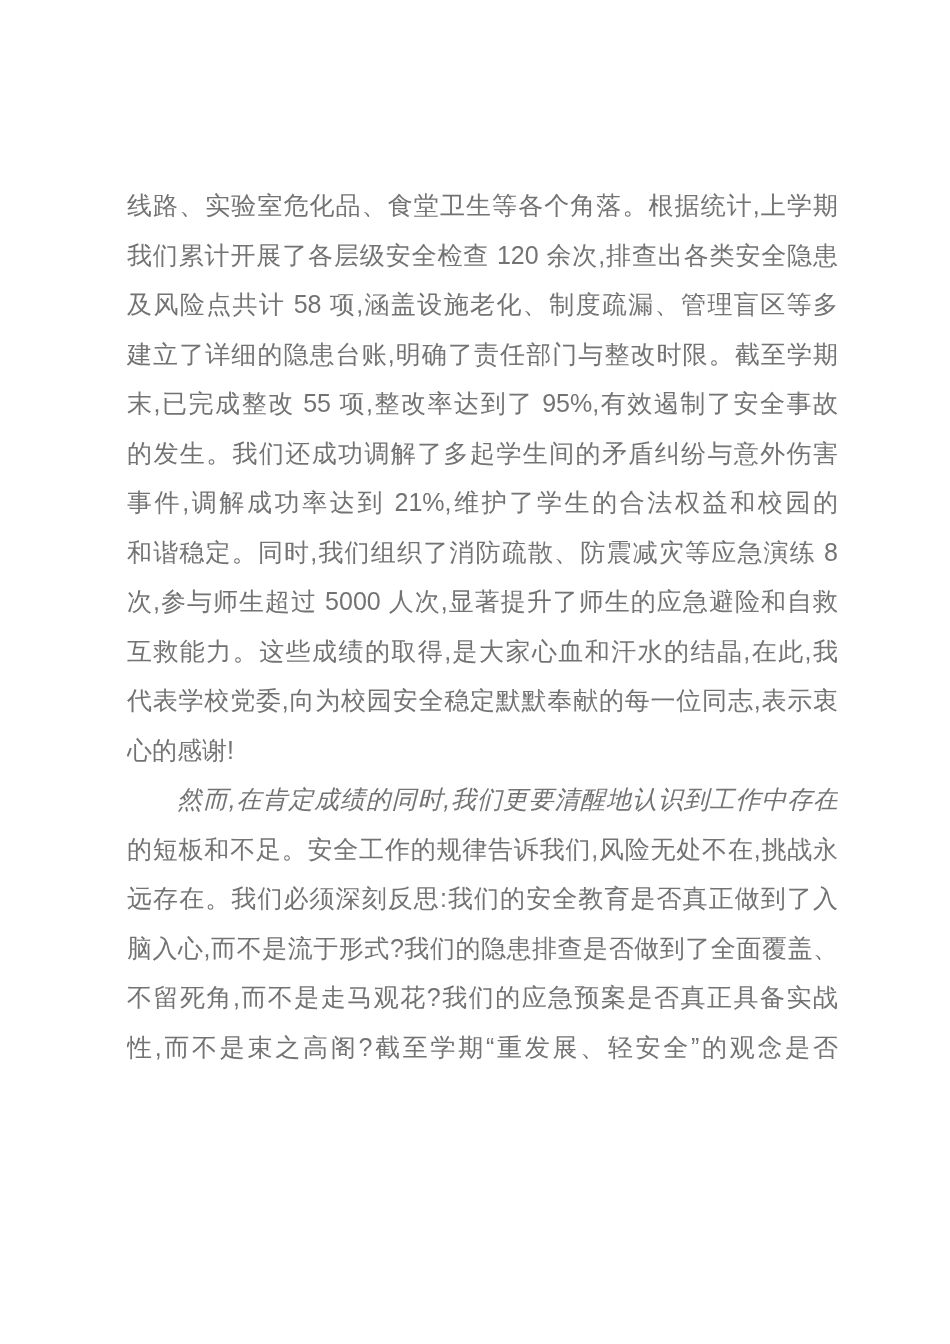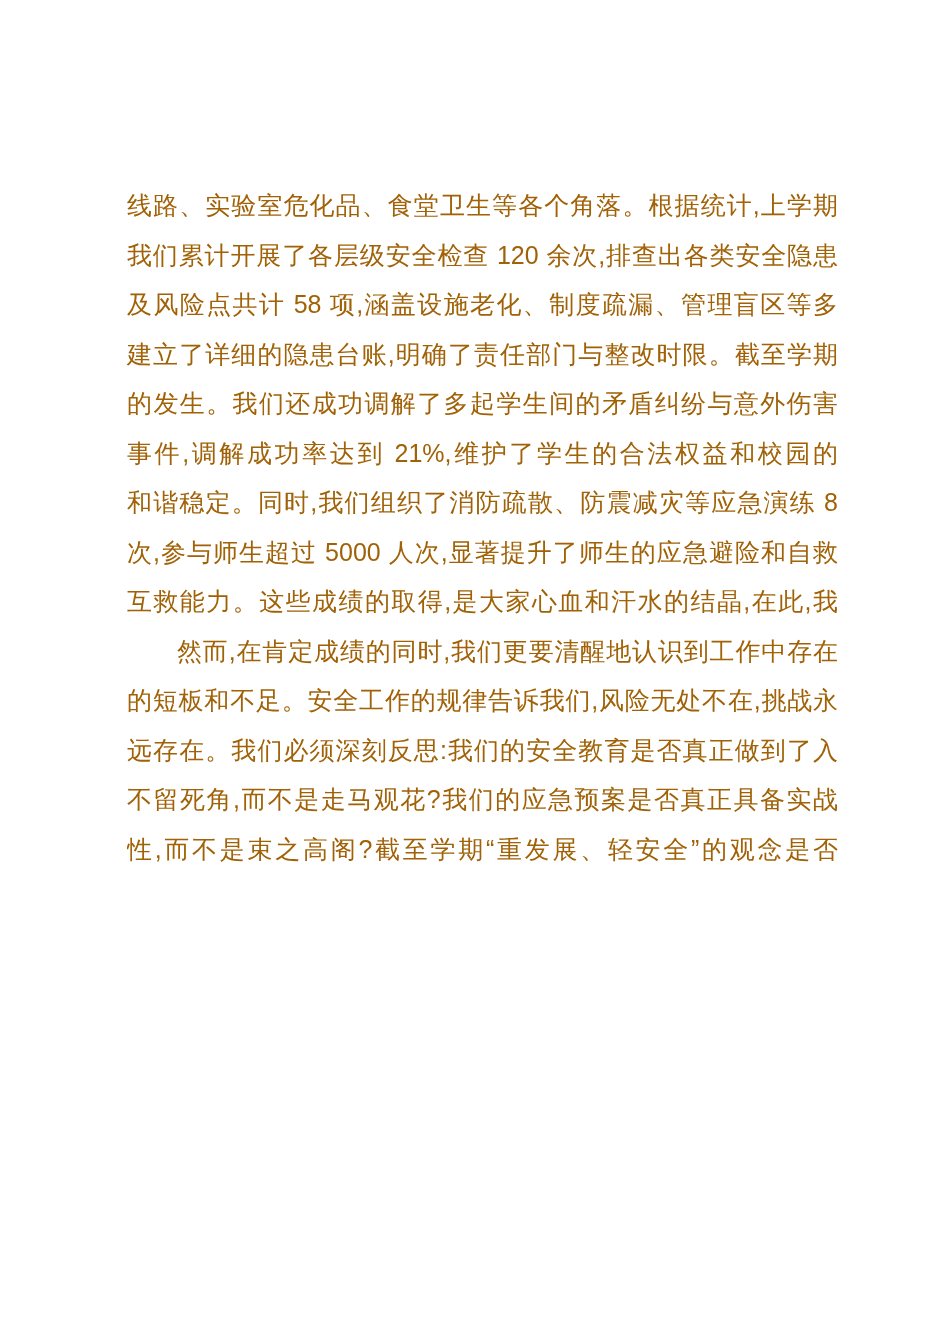--- a/index.html
+++ b/index.html
@@ -38,39 +38,44 @@
     text-align: justify;
     text-align-last: justify;
     text-justify: inter-character;
     white-space: nowrap;
   }
   .line.para-end {
     text-align-last: left;
   }
   .line.indent {
     text-indent: 2em;
+    font-style: italic;
   }
 </style>
 </head>
 <body style="background: rgb(255, 255, 255);">
 
 <div class="page">
-  <div class="text-body" id="text-body" style="color: #a16207;">
+  <div class="text-body" id="text-body" style="color: #737373;">
       <div class="para">
         <div class="line">线路、实验室危化品、食堂卫生等各个角落。根据统计,上学期</div>
         <div class="line">我们累计开展了各层级安全检查 120 余次,排查出各类安全隐患</div>
         <div class="line">及风险点共计 58 项,涵盖设施老化、制度疏漏、管理盲区等多</div>
         <div class="line">建立了详细的隐患台账,明确了责任部门与整改时限。截至学期</div>
+        <div class="line">末,已完成整改 55 项,整改率达到了 95%,有效遏制了安全事故</div>
         <div class="line">的发生。我们还成功调解了多起学生间的矛盾纠纷与意外伤害</div>
         <div class="line">事件,调解成功率达到 21%,维护了学生的合法权益和校园的</div>
         <div class="line">和谐稳定。同时,我们组织了消防疏散、防震减灾等应急演练 8</div>
         <div class="line">次,参与师生超过 5000 人次,显著提升了师生的应急避险和自救</div>
         <div class="line">互救能力。这些成绩的取得,是大家心血和汗水的结晶,在此,我</div>
+        <div class="line">代表学校党委,向为校园安全稳定默默奉献的每一位同志,表示衷</div>
+        <div class="line para-end">心的感谢!</div>
       </div>
       <div class="para">
         <div class="line indent">然而,在肯定成绩的同时,我们更要清醒地认识到工作中存在</div>
         <div class="line">的短板和不足。安全工作的规律告诉我们,风险无处不在,挑战永</div>
         <div class="line">远存在。我们必须深刻反思:我们的安全教育是否真正做到了入</div>
+        <div class="line">脑入心,而不是流于形式?我们的隐患排查是否做到了全面覆盖、</div>
         <div class="line">不留死角,而不是走马观花?我们的应急预案是否真正具备实战</div>
         <div class="line">性,而不是束之高阁?截至学期“重发展、轻安全”的观念是否</div>
       </div>
     </div>
 </div>
 
 </body></html>

